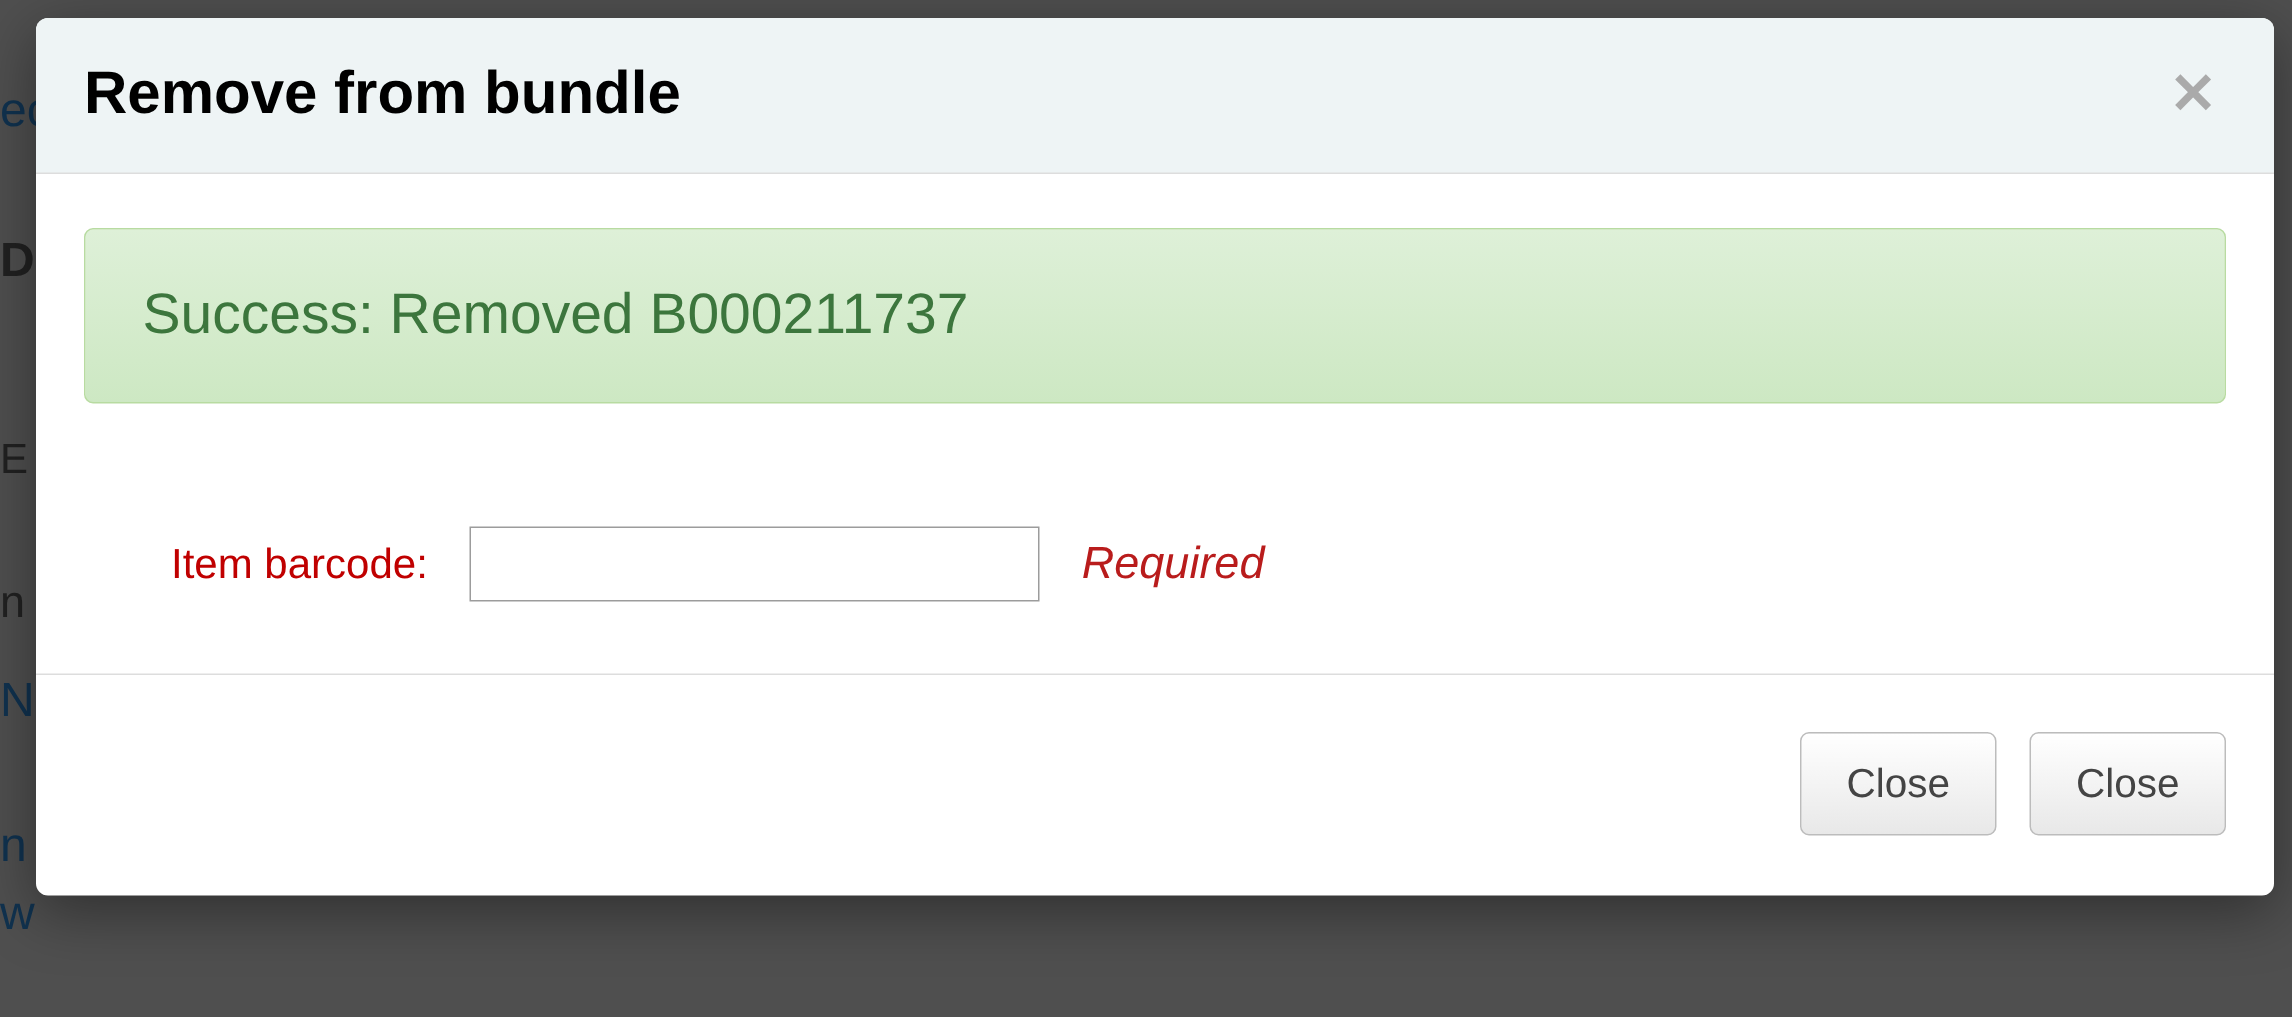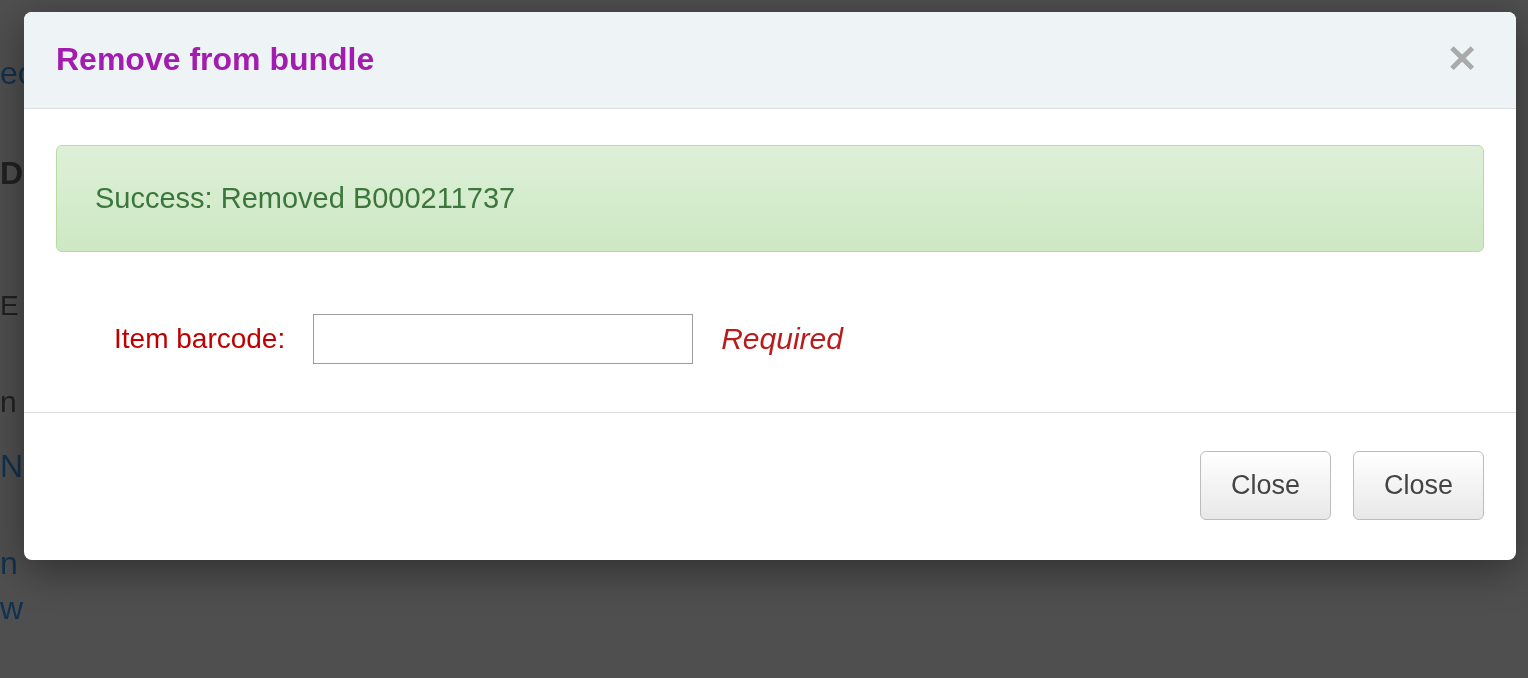--- a/index.html
+++ b/index.html
@@ -44,44 +44,44 @@
     }
     .modal-header {
       background: #eef4f5;
       border-bottom: 1px solid #ddd;
       padding: 28px 32px 30px;
       display: flex;
       justify-content: space-between;
       align-items: center;
     }
     .modal-title {
-      font-size: 32px;
+      font-size: 40px;
       font-weight: bold;
-      color: #a21caf;
+      color: #000000;
     }
     .close-x {
       font-size: 38px;
       font-weight: bold;
       color: #aaa;
       cursor: pointer;
       line-height: 1;
       padding: 0 6px;
       user-select: none;
     }
     .modal-body {
       padding: 36px 32px 48px;
     }
     .alert-success {
       background: linear-gradient(#def0d8, #cde8c3);
       border: 1px solid #b8dba1;
       border-radius: 6px;
       padding: 36px 38px;
       color: #3c763d;
-      font-size: 29px;
-      margin-bottom: 62px;
+      font-size: 38px;
+      margin-bottom: 82px;
     }
     .form-row {
       display: flex;
       align-items: center;
       gap: 28px;
       padding-left: 58px;
     }
     .form-label {
       color: #c00000;
       font-weight: normal;

